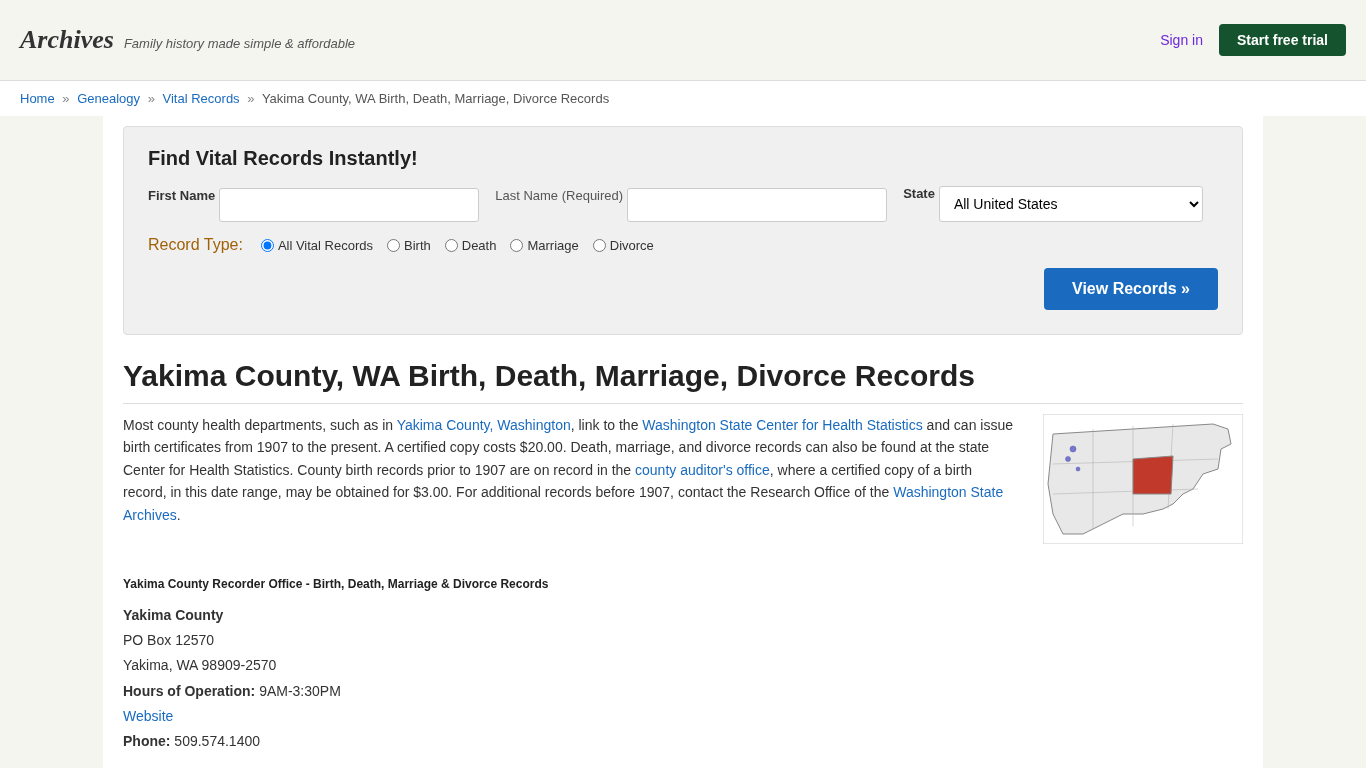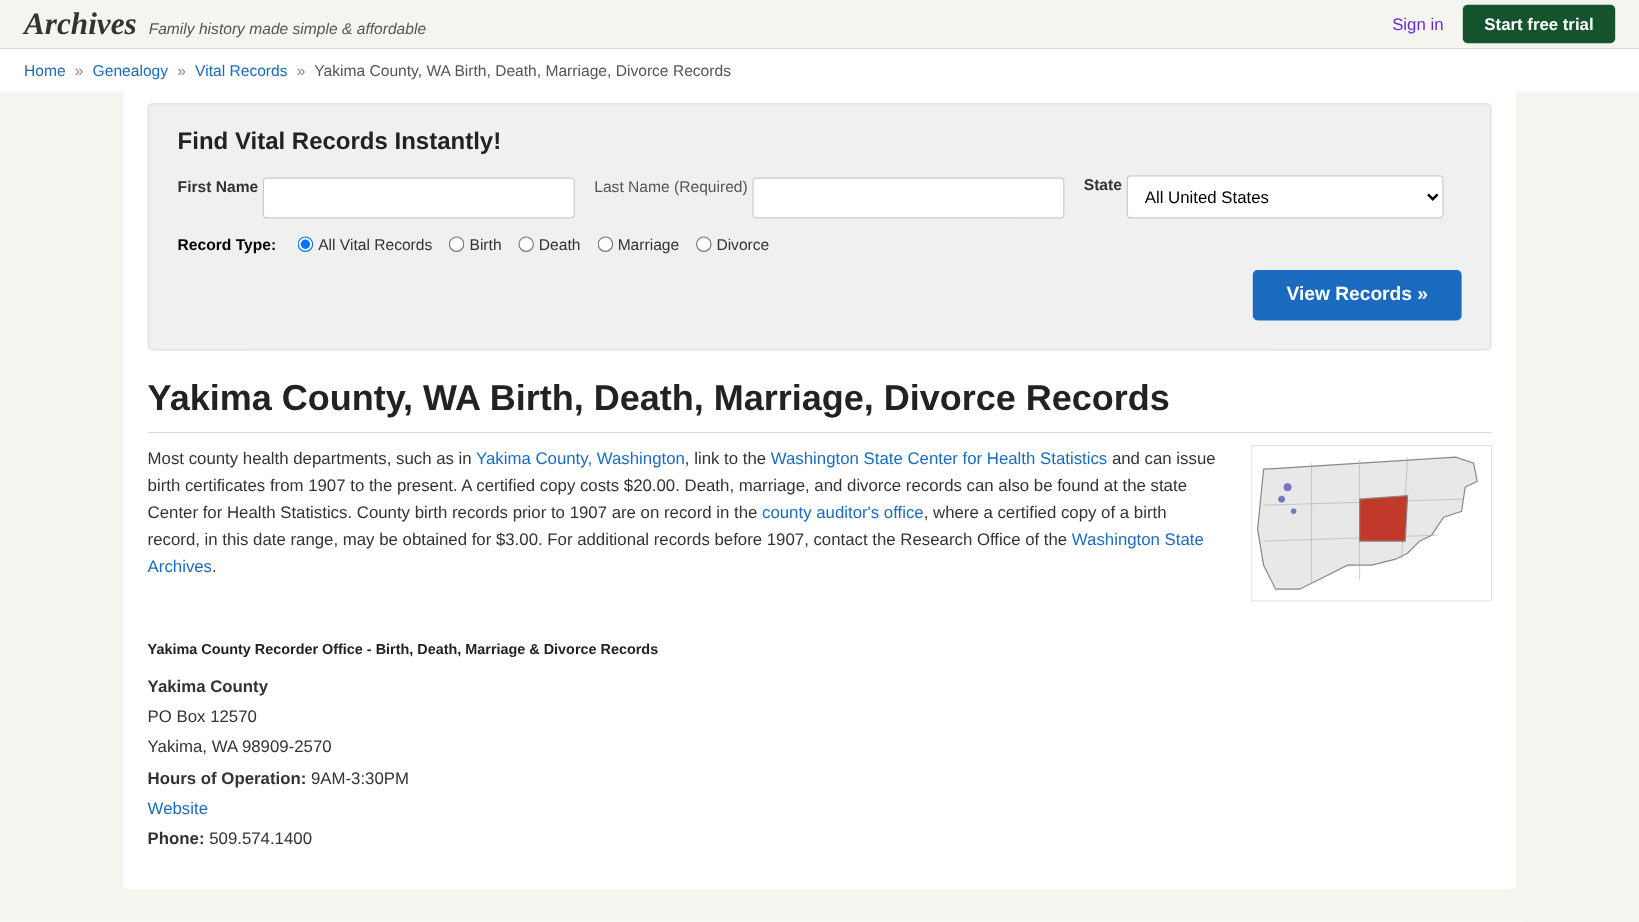--- a/index.html
+++ b/index.html
@@ -2,21 +2,21 @@
 <html><head>
   <meta charset="utf-8">
   <style>
     * { box-sizing: border-box; margin: 0; padding: 0; }
     body { font-family: Arial, sans-serif; font-size: 14px; color: #333; background: #f5f5f0; }
 
     
     #header {
       background: #f5f5f0;
       border-bottom: 1px solid #ddd;
-      padding: 4px 20px;
+      padding: 24px 20px;
       display: flex;
       align-items: center;
       justify-content: space-between;
     }
     #header-left {
       display: flex;
       align-items: baseline;
       gap: 10px;
     }
     .archives-logo {
@@ -131,23 +131,23 @@
       appearance: auto;
     }
     .record-type-row {
       display: flex;
       align-items: center;
       gap: 18px;
       margin-bottom: 0;
       flex-wrap: wrap;
     }
     .record-type-label {
-      font-weight: bold;
-      font-size: 13px;
-      color: #000000;
+      font-weight: normal;
+      font-size: 16px;
+      color: #a16207;
     }
     .record-type-options {
       display: flex;
       align-items: center;
       gap: 14px;
     }
     .record-type-options label {
       display: flex;
       align-items: center;
       gap: 4px;

